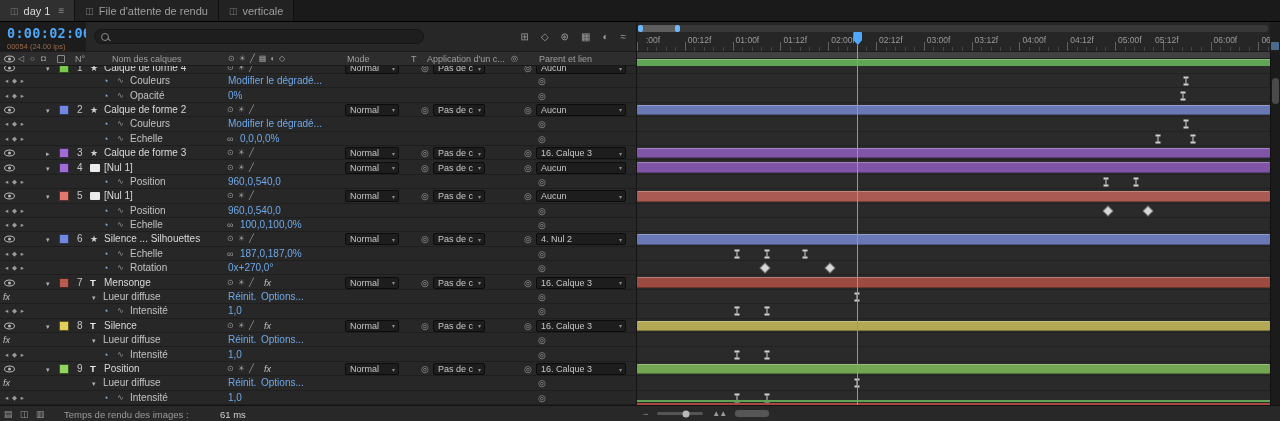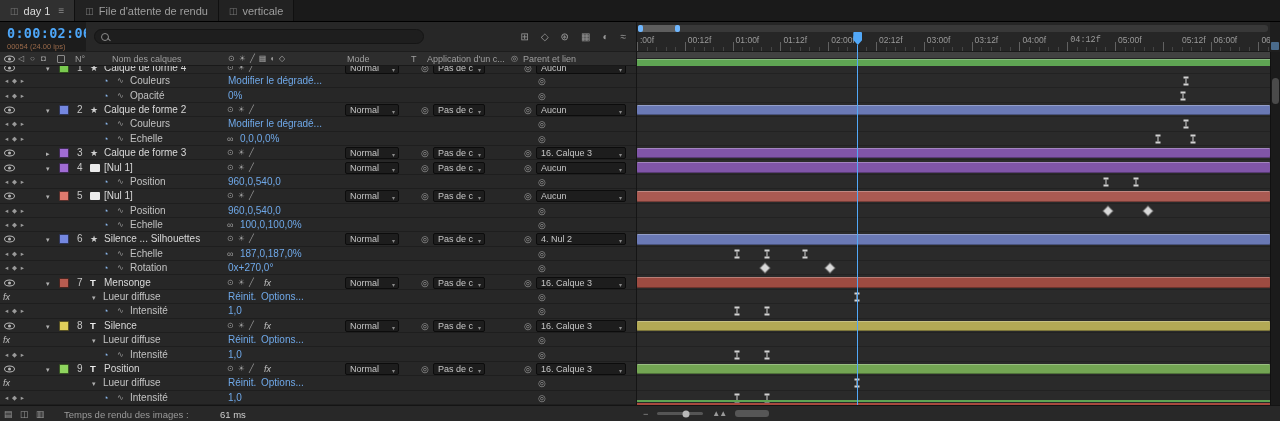--- a/index.html
+++ b/index.html
@@ -84,21 +84,21 @@
   .switches{font-size:8px;color:#9a9a9a;letter-spacing:4px}
   .fxtxt{font-size:9px;font-style:italic;color:#c2c2c2}
   .kfnav{font-size:6.5px;color:#9a9a9a;letter-spacing:1px}
   .stopwatch{font-size:9px;color:#88b4e8}
   .graphic{font-size:8px;color:#9a9a9a}
   .pname{color:#c2c2c2}
   .val,.link{color:#6fa8e8}
   .chain{font-size:9px;color:#9f9f9f}
   .pick{font-size:9px;color:#9a9a9a}
   .dd{position:absolute;top:50%;transform:translateY(-50%);height:12px;background:#1d1d1d;border:1px solid #0c0c0c;
-      border-radius:2px;color:#c6c6c6;font-size:9px;display:flex;justify-content:space-between;align-items:flex-end;
+      border-radius:2px;color:#c6c6c6;font-size:9px;display:flex;justify-content:space-between;align-items:center;
       padding:0 3px 0 4px;box-sizing:border-box}
   .ddt{overflow:hidden;text-overflow:ellipsis;white-space:nowrap}
   .arr{color:#8a8a8a;font-size:6px;margin-left:2px;flex:0 0 auto}
 
   .bar{position:absolute;left:0;right:0;top:2px;bottom:2px;border-radius:1px;border-top:1px solid rgba(255,255,255,.28);
        box-sizing:border-box;box-shadow:inset 0 -1px 0 rgba(0,0,0,.3)}
   .kf{position:absolute;top:50%;transform:translate(-50%,-50%);width:5px;height:9px;border-top:2px solid #d2d2d2;
       border-bottom:2px solid #d2d2d2;background:linear-gradient(#d2d2d2,#d2d2d2) 50% 0/1px 100% no-repeat;box-sizing:border-box}
   .kfd{position:absolute;top:50%;width:6px;height:6px;background:#d8d8d8;transform:translate(-50%,-50%) rotate(45deg);
        box-shadow:0 0 0 1px #787878}
@@ -169,53 +169,53 @@
         </div>
       </div>
       <div class="ruler">
         <div class="nav-track">
           <div class="nav-region" id="nav-region" style="width: 6.6%;">
             <span class="nav-handle left"></span>
             <span class="nav-handle right"></span>
           </div>
         </div>
         <div class="tick-area" id="tick-labels">
-            <span class="tick-label" style="left: 3px;">:00f</span>
+            <span class="tick-label" style="left: 9px;">:00f</span>
             <span class="tick-label" style="left: 50.8px;">00:12f</span>
             <span class="tick-label" style="left: 98.6px;">01:00f</span>
             <span class="tick-label" style="left: 146.4px;">01:12f</span>
             <span class="tick-label" style="left: 194.2px;">02:00f</span>
             <span class="tick-label" style="left: 242px;">02:12f</span>
             <span class="tick-label" style="left: 289.8px;">03:00f</span>
             <span class="tick-label" style="left: 337.6px; text-align: center;">03:12f</span>
             <span class="tick-label" style="left: 385.4px;">04:00f</span>
-            <span class="tick-label" style="left: 433.2px; font-family: Liberation Mono, monospace;">04:12f</span>
+            <span class="tick-label" style="left: 433.2px;">04:12f</span>
             <span class="tick-label" style="left: 481px;">05:00f</span>
-            <span class="tick-label" style="left: 545px;">05:12f</span>
+            <span class="tick-label" style="left: 518px;">05:12f</span>
             <span class="tick-label" style="left: 576.6px;">06:00f</span>
             <span class="tick-label" style="left: 624.4px;">06</span>
           </div>
       </div>
     </div>
 
     <div class="hdrrow">
       <div class="colheader">
         <div class="eye c-eye"></div>
         <span class="abs" style="left:18px;font-size:8px">◁</span>
         <span class="abs" style="left:30px;font-size:8px">○</span>
         <span class="abs" style="left:41px;font-size:8px">◘</span>
         <span class="abs hswatch" style="left:57px"></span>
         <span class="abs" style="left:75px">N°</span>
         <span class="abs" style="left:112px">Nom des calques</span>
         <span class="abs" style="left:228px;font-size:8px;letter-spacing:4px">⊙☀╱▦◐◇</span>
         <span class="abs" style="left:347px">Mode</span>
         <span class="abs" style="left:411px">T</span>
         <span class="abs" style="left:427px">Application d'un c...</span>
         <span class="abs" style="left:511px;font-size:8px">◎</span>
-        <span class="abs" style="left:523px">Parent et lien</span>
+        <span class="abs" style="left:539px">Parent et lien</span>
       </div>
       <div class="wa-strip">
         <div class="workarea"></div>
         <div class="l1bar" id="l1bar" style="background: rgb(95, 165, 83);"></div>
       </div>
     </div>
 
     <div class="rows" id="rows">
         <div class="row row-clip">
           <div class="cell-left">

